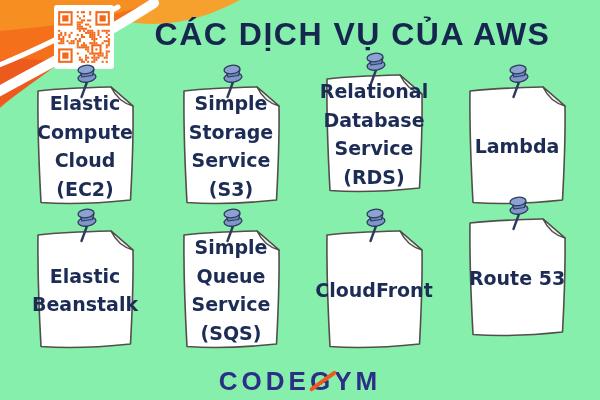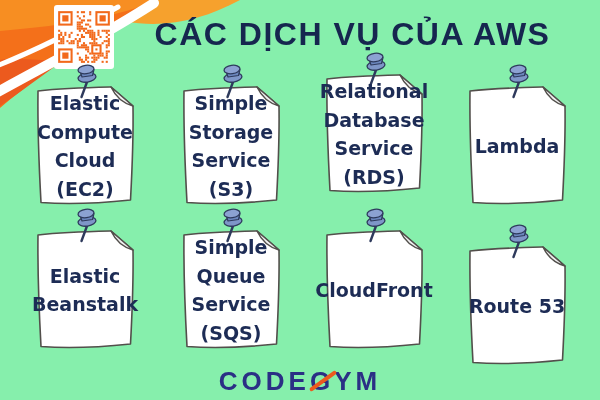--- a/index.html
+++ b/index.html
@@ -15,21 +15,21 @@
     position:absolute;left:105px;right:0;top:16px;text-align:center;
     font-family:"Liberation Sans","DejaVu Sans",sans-serif;
     font-weight:900;font-size:32px;letter-spacing:1.5px;color:#16264F;
     white-space:nowrap;
   }
   
   .card{position:absolute;width:118px;height:148px;}
   #card-0{left:27px;top:62px}  #card-1{left:173px;top:62px}
   #card-2{left:316px;top:50px} #card-3{left:459px;top:62px}
   #card-4{left:27px;top:206px} #card-5{left:173px;top:206px}
-  #card-6{left:316px;top:206px}#card-7{left:459px;top:222px}
+  #card-6{left:316px;top:206px}#card-7{left:459px;top:194px}
   .paper{position:absolute;left:0;top:20px;width:118px;height:128px;}
   .pin{position:absolute;left:50%;top:0;width:40px;height:40px;margin-left:-20px;}
   .card-label{
     position:absolute;left:8px;right:10px;top:28px;bottom:8px;
     display:flex;align-items:center;justify-content:center;text-align:center;
     font-weight:bold;font-size:19px;line-height:1.5;color:#1D2C55;
     white-space:pre-line;
   }
   
   #logo{

